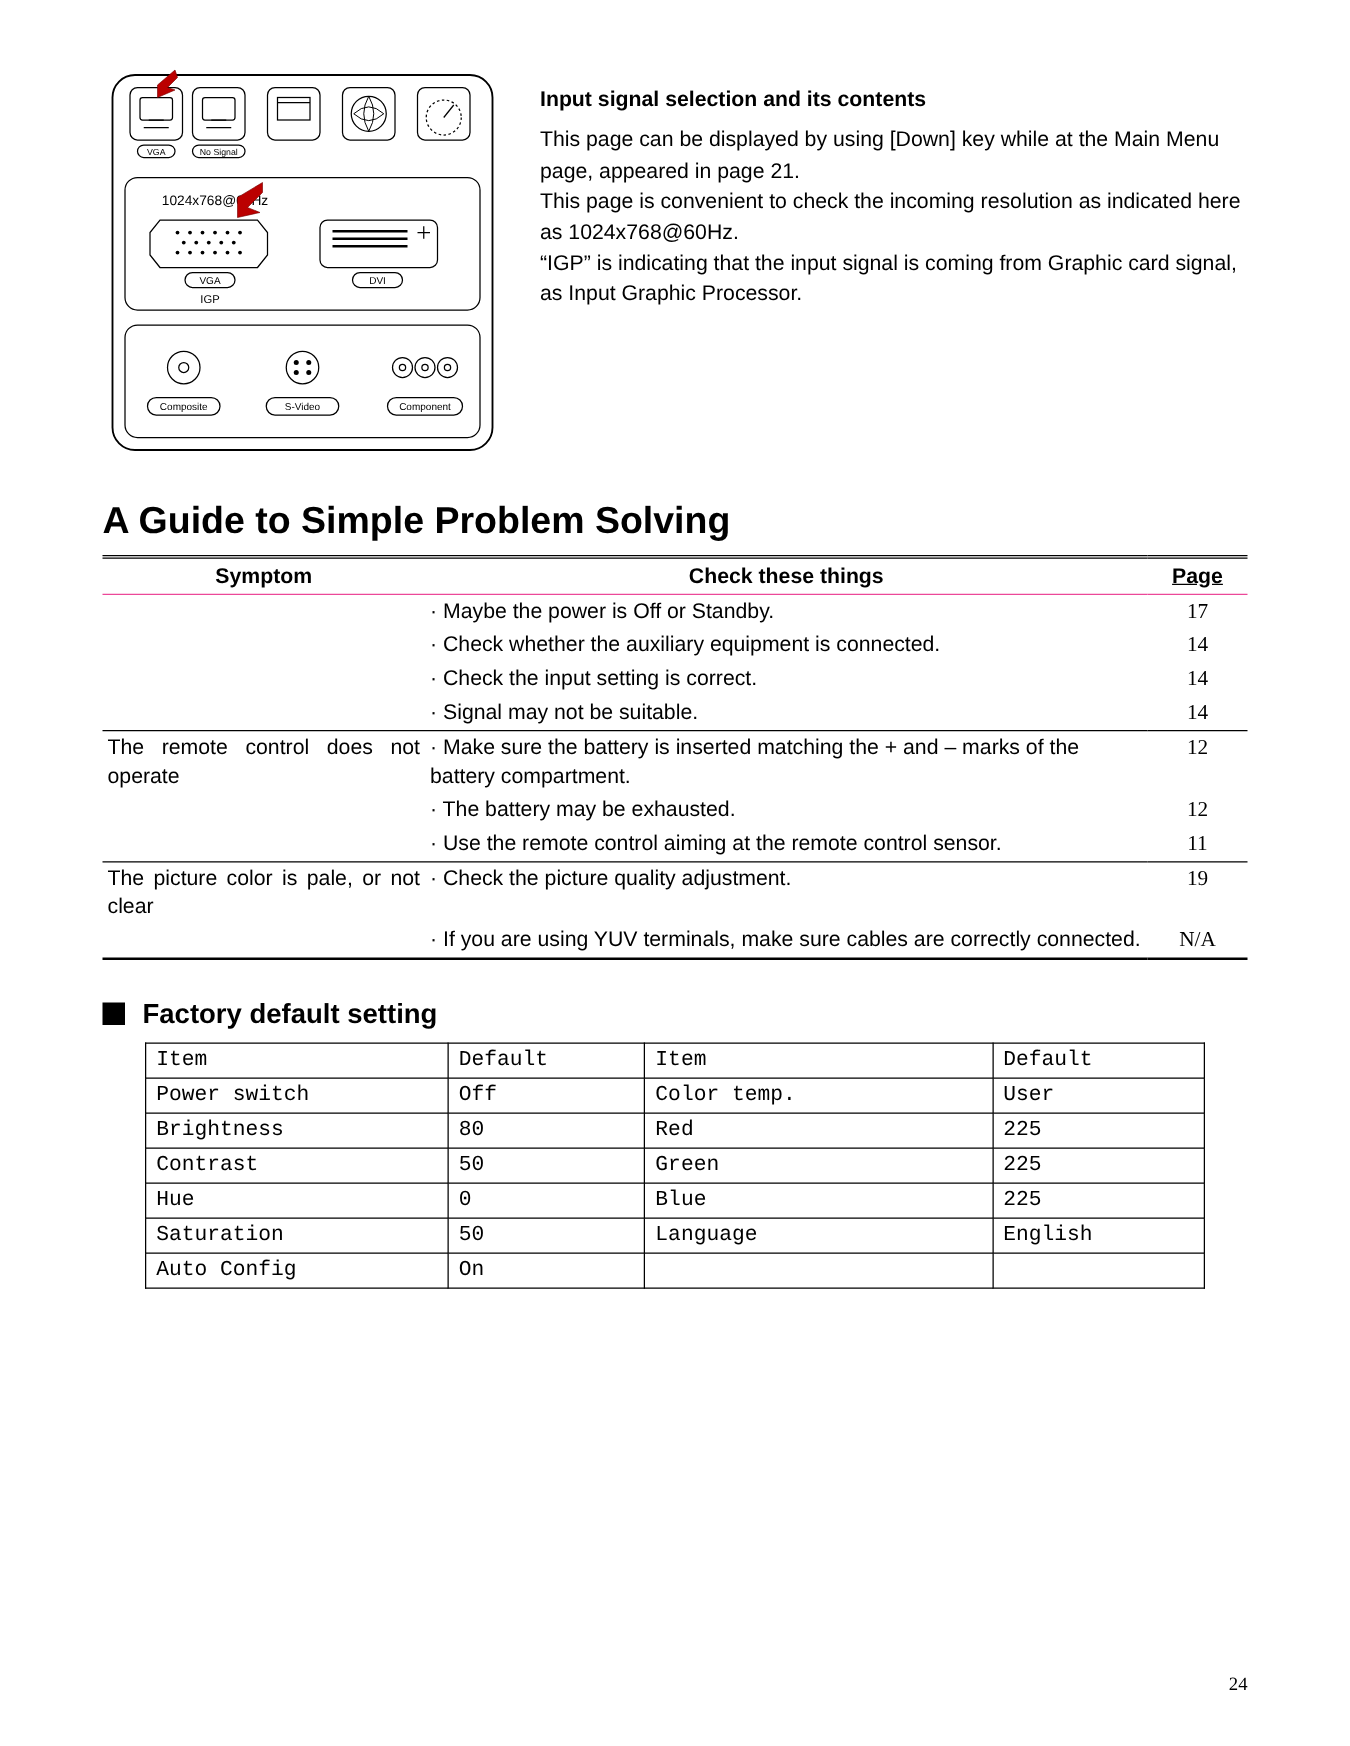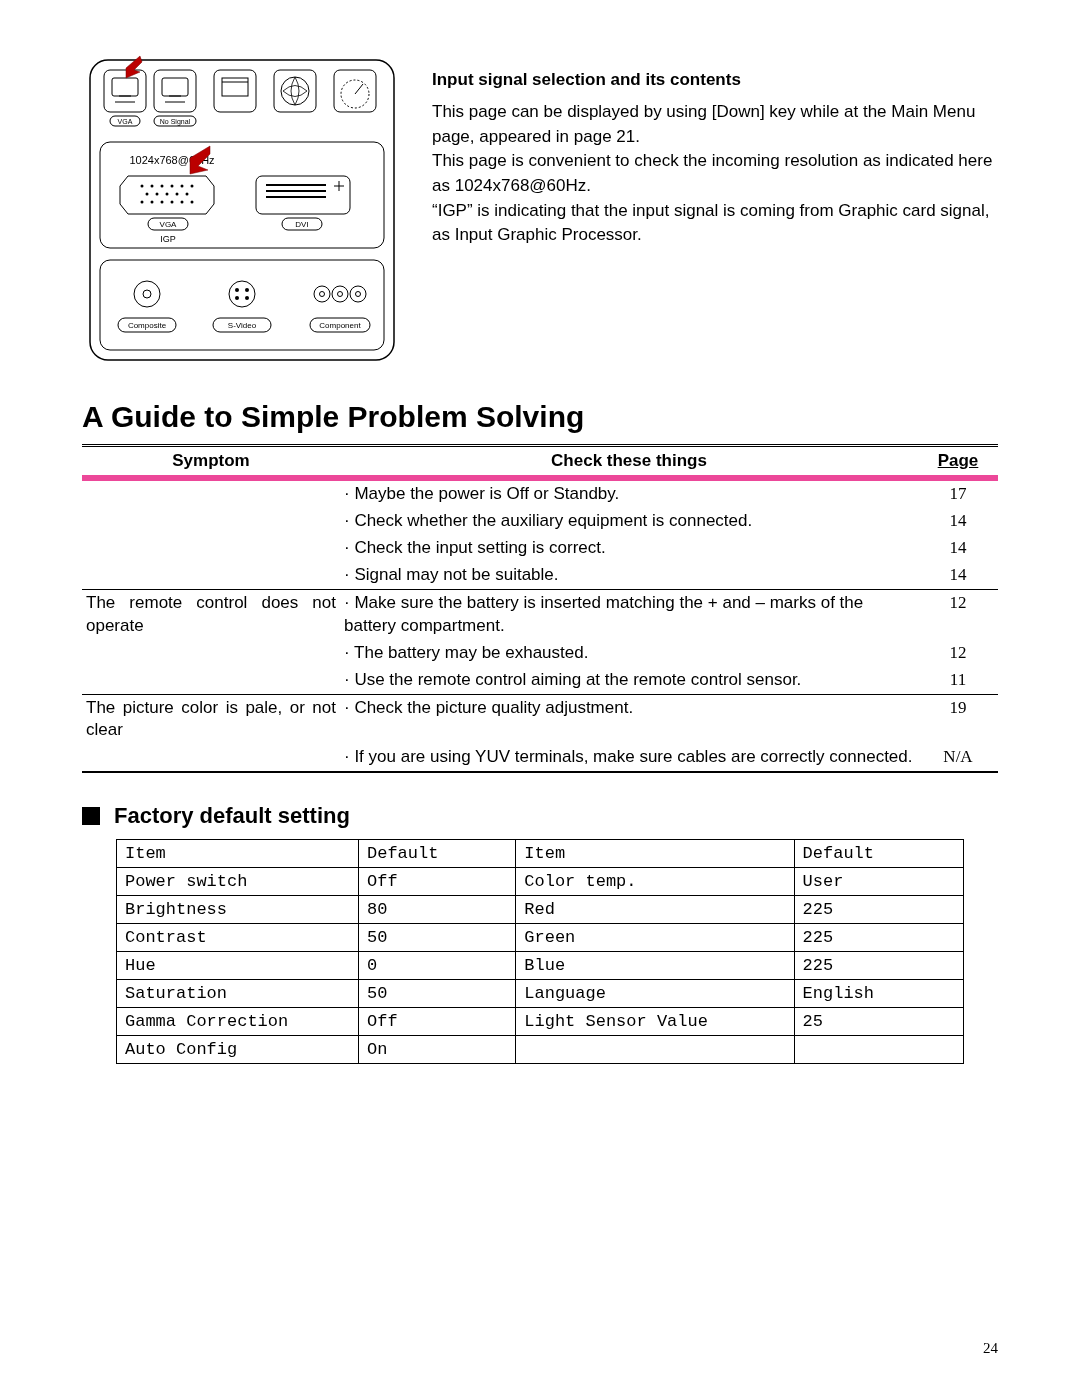--- a/index.html
+++ b/index.html
@@ -52,21 +52,21 @@
     line-height: 1.3;
   }
   table.trouble {
     width: 100%;
     border-collapse: collapse;
     font-size: 17px;
     table-layout: fixed;
   }
   table.trouble thead tr {
     border-top: 3px double #000;
-    border-bottom: 6px solid #ec4899;
+    border-bottom: 1px solid #ec4899;
   }
   table.trouble th {
     font-weight: bold;
     text-align: center;
     padding: 4px 4px;
   }
   table.trouble th.sym { width: 250px; }
   table.trouble th.page { width: 80px; text-decoration: underline; }
   table.trouble td {
     padding: 2px 4px;
@@ -373,26 +373,20 @@
           <td>Blue</td>
           <td>225</td>
         </tr>
         <tr>
           <td>Saturation</td>
           <td>50</td>
           <td>Language</td>
           <td>English</td>
         </tr>
         <tr>
-          <td>Gamma Correction</td>
-          <td>Off</td>
-          <td>Light Sensor Value</td>
-          <td>25</td>
-        </tr>
-        <tr>
           <td>Auto Config</td>
           <td>On</td>
           <td></td>
           <td></td>
         </tr>
       </tbody>
   </table>
 
   <div class="page-num">24</div>
 </div>

